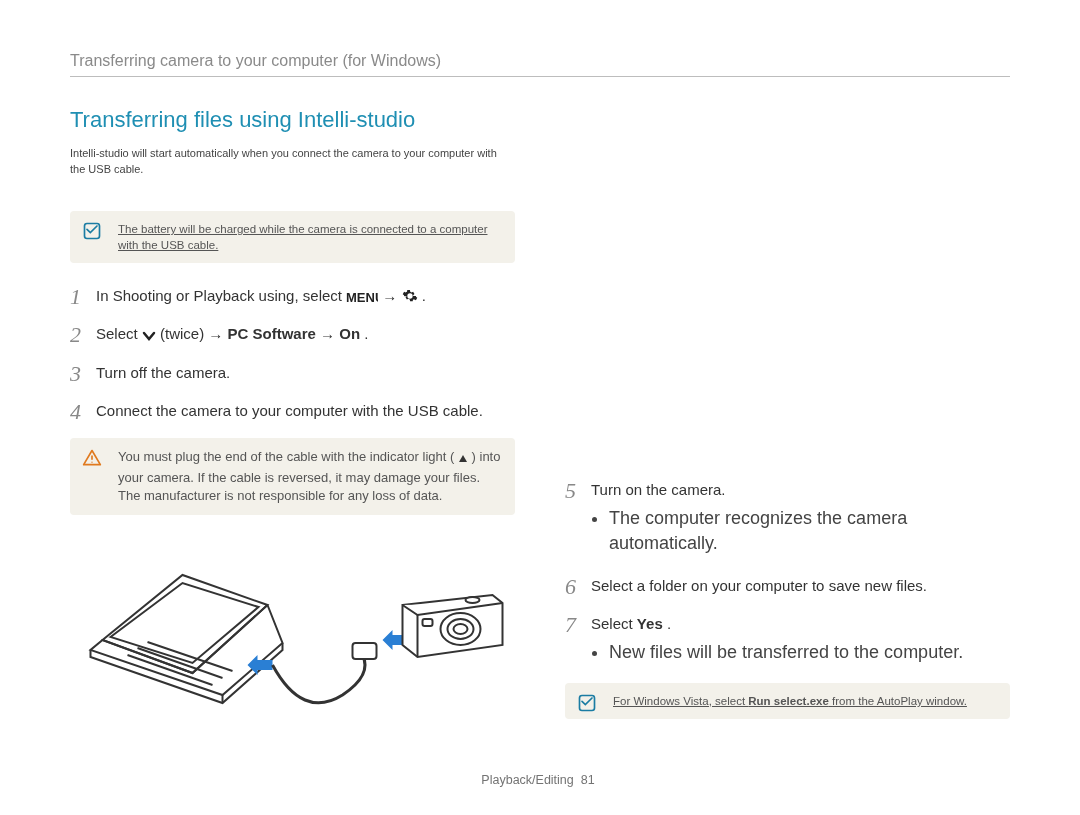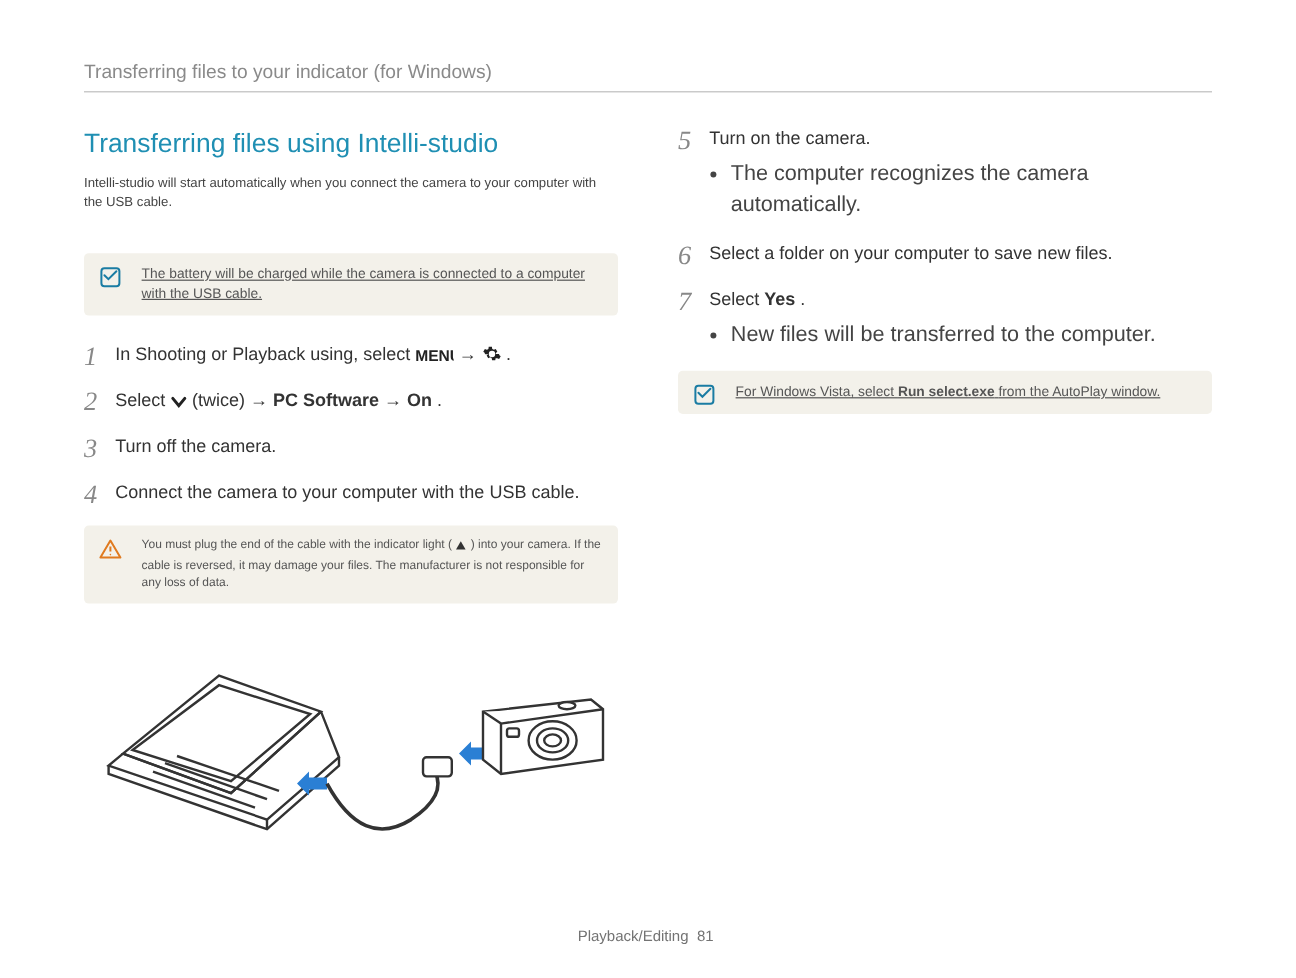--- a/index.html
+++ b/index.html
@@ -21,20 +21,21 @@
     margin-bottom: 4px;
   }
   .head-rule {
     border: none;
     border-top: 1px solid #bdbdbd;
     margin-bottom: 28px;
   }
   .columns {
     display: flex;
     gap: 50px;
+    align-items: flex-end;
   }
   .col { flex: 1; min-width: 0; }
   .section-title {
     font-size: 22px;
     color: #1f8fb3;
     font-weight: 400;
     margin-bottom: 10px;
   }
   .intro {
     font-size: 11px;
@@ -89,21 +90,21 @@
   .inline-icon {
     display: inline-block;
     vertical-align: -3px;
   }
   .arrow { font-family: Arial; }
   .warn-box {
     background: #f3f1ea;
     border-radius: 4px;
     padding: 10px 14px 10px 48px;
     position: relative;
-    font-size: 10px;
+    font-size: 13px;
     color: #555;
     margin: 8px 0 20px 0;
   }
   .illustration {
     margin-top: 10px;
     width: 100%;
     height: 190px;
   }
   .footer {
     position: absolute;
@@ -111,21 +112,21 @@
     left: 0;
     right: 4px;
     text-align: center;
     font-size: 12.5px;
     color: #737373;
   }
 </style>
 </head>
 <body>
 
-<div class="running-head">Transferring files to your indicator (for Windows)</div>
+<div class="running-head">Transferring camera to your computer (for Windows)</div>
 <hr class="head-rule">
 
 <div class="columns">
 
   <div class="col">
     <h2 class="section-title">Transferring files using Intelli-studio</h2>
     <p class="intro">Intelli-studio will start automatically when you connect the camera to your computer with the USB cable.</p>
 
     <div class="note-box">
       <span class="note-icon info">

